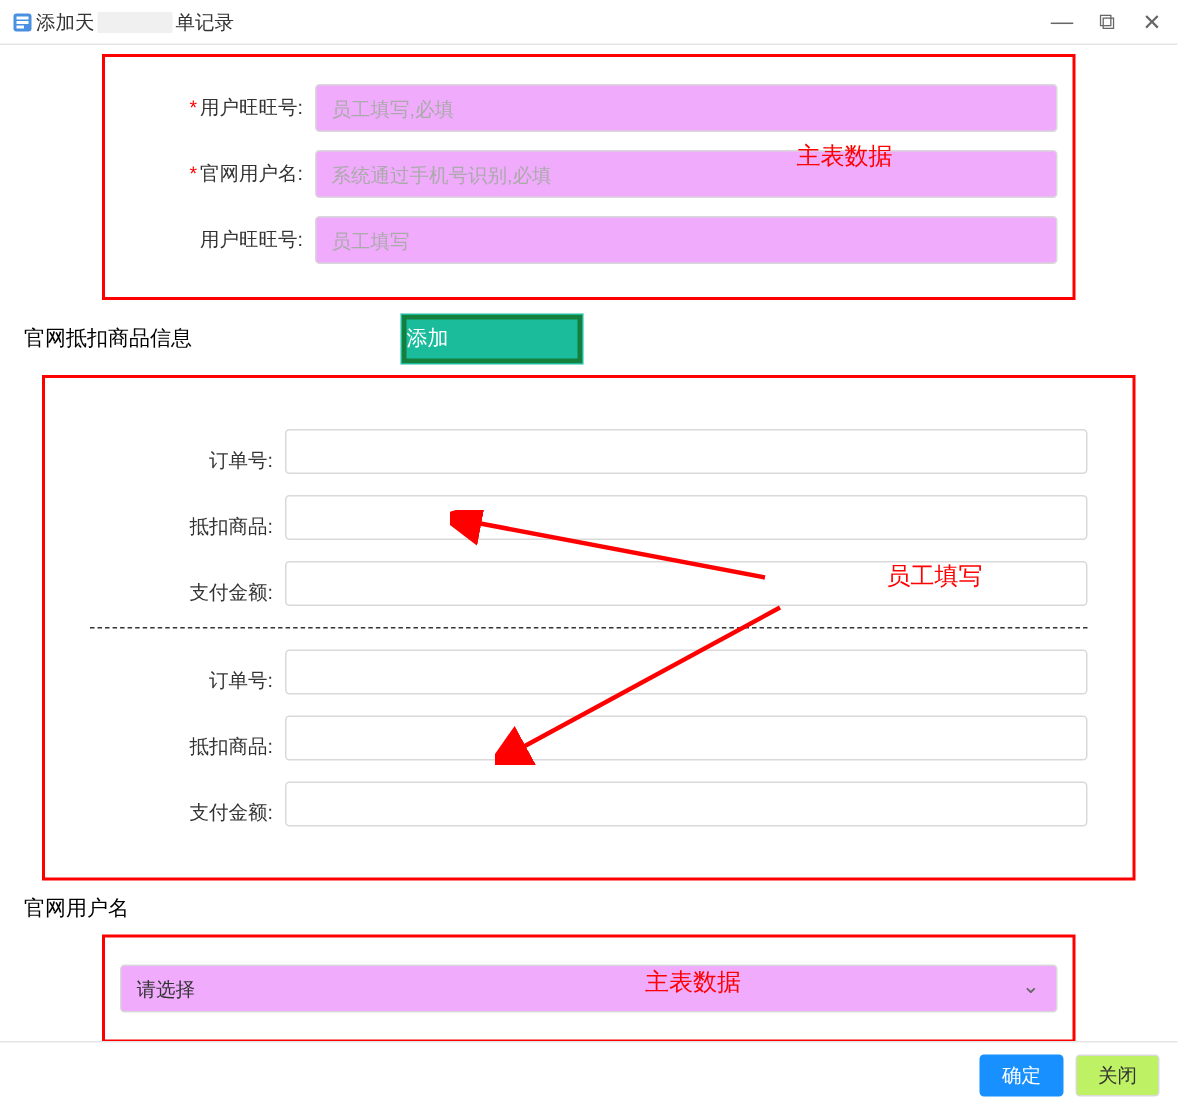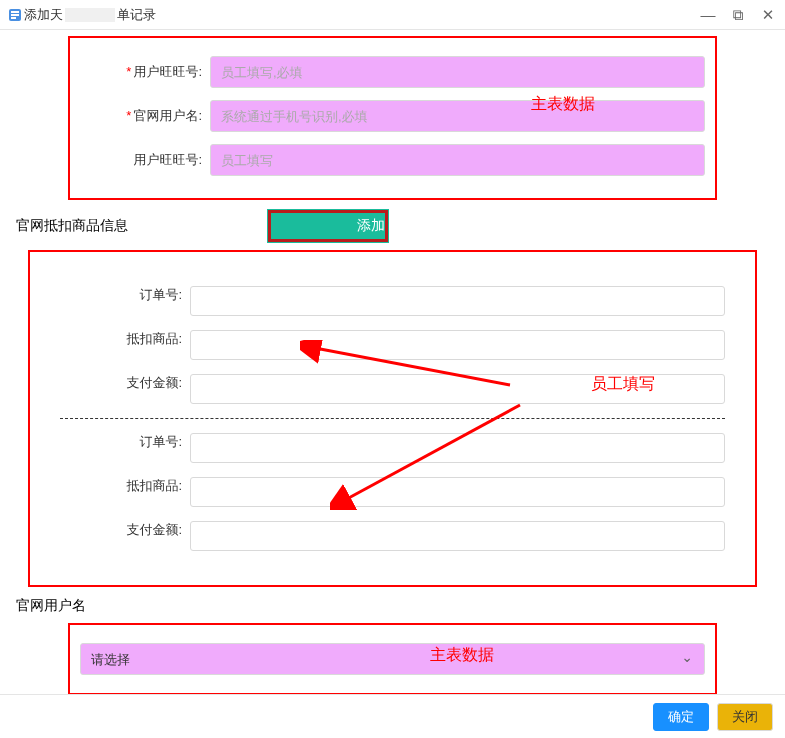--- a/index.html
+++ b/index.html
@@ -64,39 +64,39 @@
     }
     .section-title {
       font-size: 14px;
       color: #000;
       font-weight: normal;
       margin-right: 140px;
     }
     .add-btn {
       background: #1abc9c;
       color: #fff;
-      border: 3px solid #b91c1c;
+      border: 3px solid #15803d;
       outline: 1px solid #1abc9c;
       width: 120px;
       height: 32px;
       font-size: 14px;
       cursor: pointer;
       display: flex;
       align-items: center;
-      justify-content: flex-end;
+      justify-content: flex-start;
     }
     .sub-box {
       border: 2px solid #ff0000;
       margin: 4px 20px 10px 20px;
       padding: 20px 10px;
       position: relative;
     }
     .sub-form-row {
       display: flex;
-      align-items: flex-start;
+      align-items: flex-end;
       margin: 14px 0;
     }
     .sub-form-row .label {
       width: 150px;
       text-align: right;
       padding-right: 8px;
       font-size: 13px;
     }
     .sub-form-row input {
       flex: 1;
@@ -135,21 +135,21 @@
       background: #1890ff;
       color: #fff;
       border: 1px solid #1890ff;
       border-radius: 3px;
       height: 28px;
       padding: 0 14px;
       font-size: 13px;
       cursor: pointer;
     }
     .btn-default {
-      background: #eab308;
+      background: #bef264;
       color: #333;
       border: 1px solid #d9d9d9;
       border-radius: 3px;
       height: 28px;
       padding: 0 14px;
       font-size: 13px;
       cursor: pointer;
     }
     .watermark {
       position: absolute;

